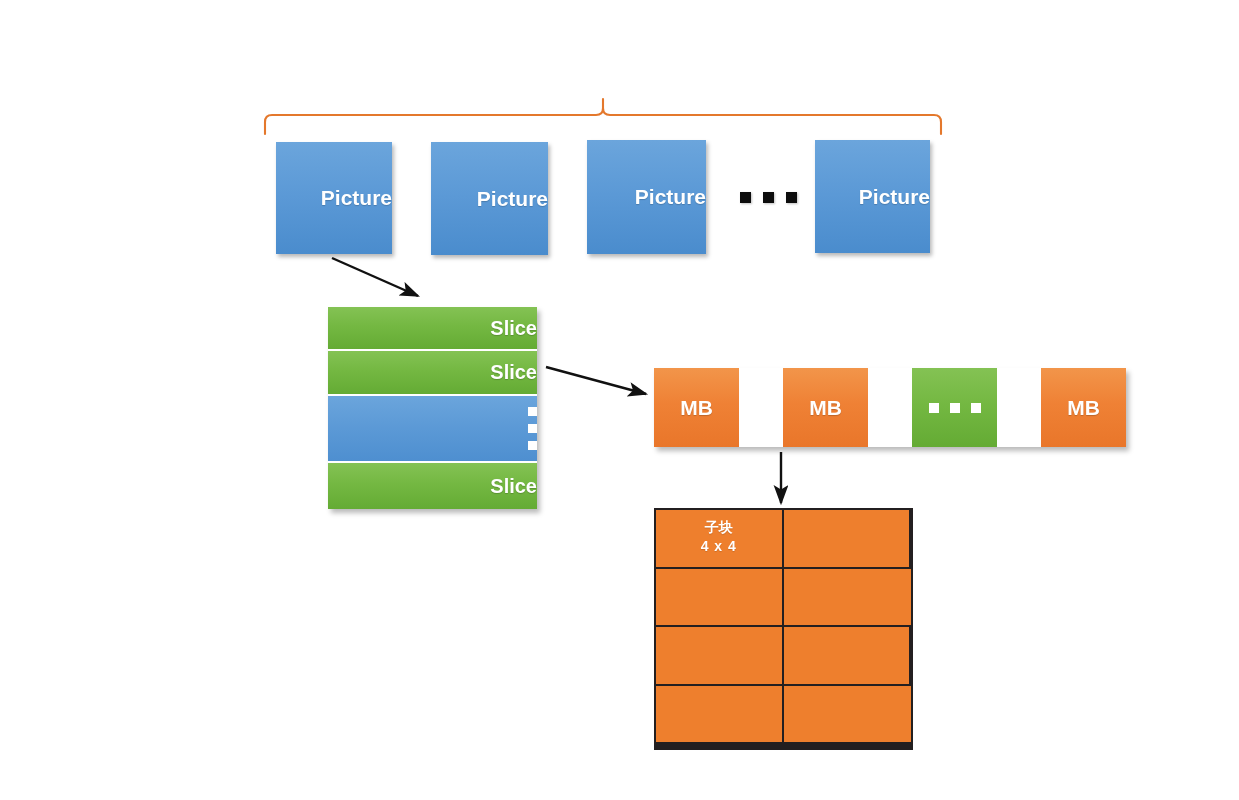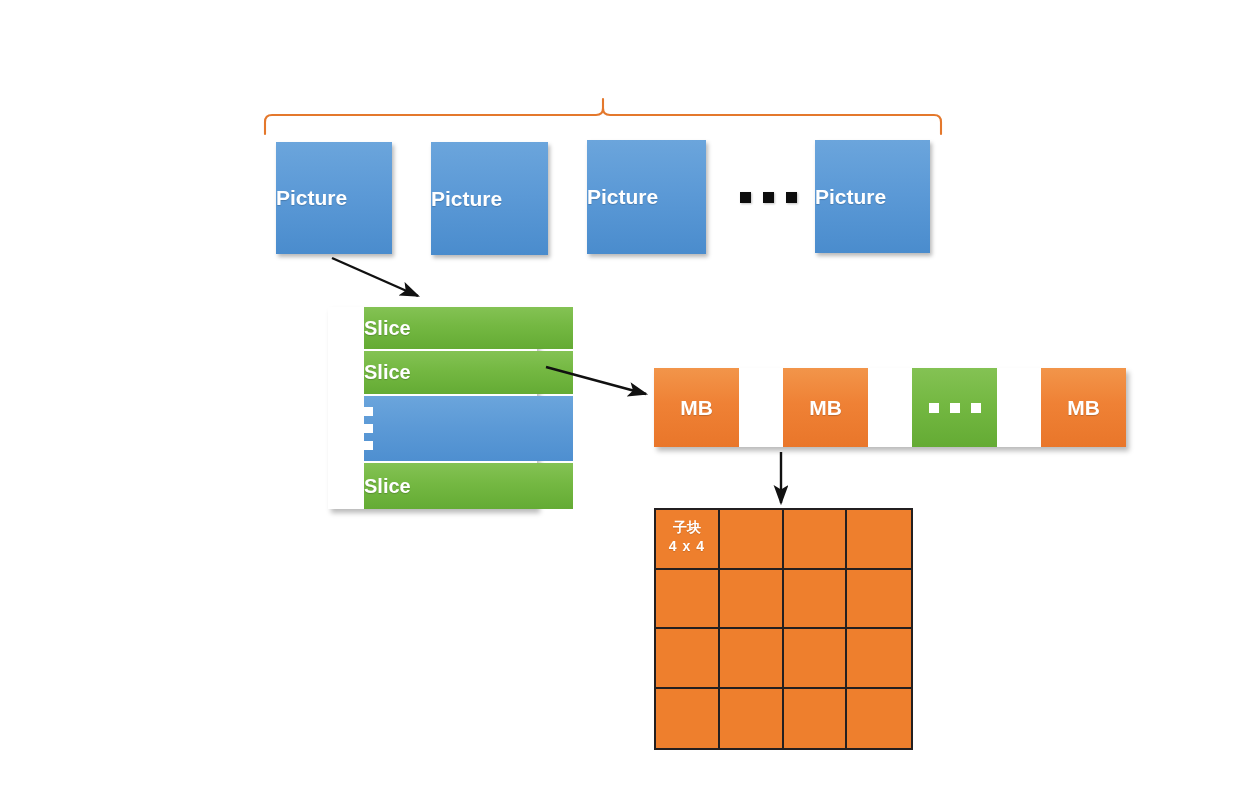--- a/index.html
+++ b/index.html
@@ -46,21 +46,21 @@
   
   .pic-box {
     position: absolute;
     background: linear-gradient(180deg, #6ba5dc 0%, #5b99d6 48%, #4a8ccd 100%);
     box-shadow: 2px 3px 4px rgba(0,0,0,0.28);
     color: #ffffff;
     font-size: 21px;
     font-weight: bold;
     display: flex;
     align-items: center;
-    justify-content: flex-start;
+    justify-content: flex-end;
     text-shadow: 0 1px 1px rgba(0,0,0,0.18);
     user-select: none;
   }
 
   
   .dots-black {
     position: absolute;
     display: flex;
     gap: 12px;
     align-items: center;
@@ -81,28 +81,27 @@
     width: 209px;
     height: 202px;
     box-shadow: 3px 4px 5px rgba(0,0,0,0.27);
   }
   .slice-bar {
     position: absolute;
     left: 0;
     width: 209px;
     display: flex;
     align-items: center;
-    justify-content: flex-start;
+    justify-content: flex-end;
     color: #ffffff;
     font-size: 20px;
     font-weight: bold;
     text-shadow: 0 1px 1px rgba(0,0,0,0.2);
     user-select: none;
     box-sizing: border-box;
-    margin-left: 36px;
   }
   .slice-green {
     background: linear-gradient(180deg, #84c254 0%, #74b842 45%, #64ab34 100%);
   }
   .slice-blue {
     background: linear-gradient(180deg, #6ba5dc 0%, #5b99d6 50%, #4e8fd0 100%);
   }
   .dots-white-v {
     display: flex;
     flex-direction: column;
@@ -158,21 +157,21 @@
   }
 
   
   .subblock-grid {
     position: absolute;
     left: 654px;
     top: 508px;
     width: 259px;
     height: 242px;
     display: grid;
-    grid-template-columns: repeat(4, 1fr);
+    grid-template-columns: repeat(2, 1fr);
     grid-template-rows: repeat(4, 1fr);
     border: 2px solid #231f20;
     box-sizing: border-box;
     background: #c4b5fd;
   }
   .grid-cell {
     border-right: 2px solid #231f20;
     border-bottom: 2px solid #231f20;
     background: #ee7f2d;
     box-sizing: border-box;

